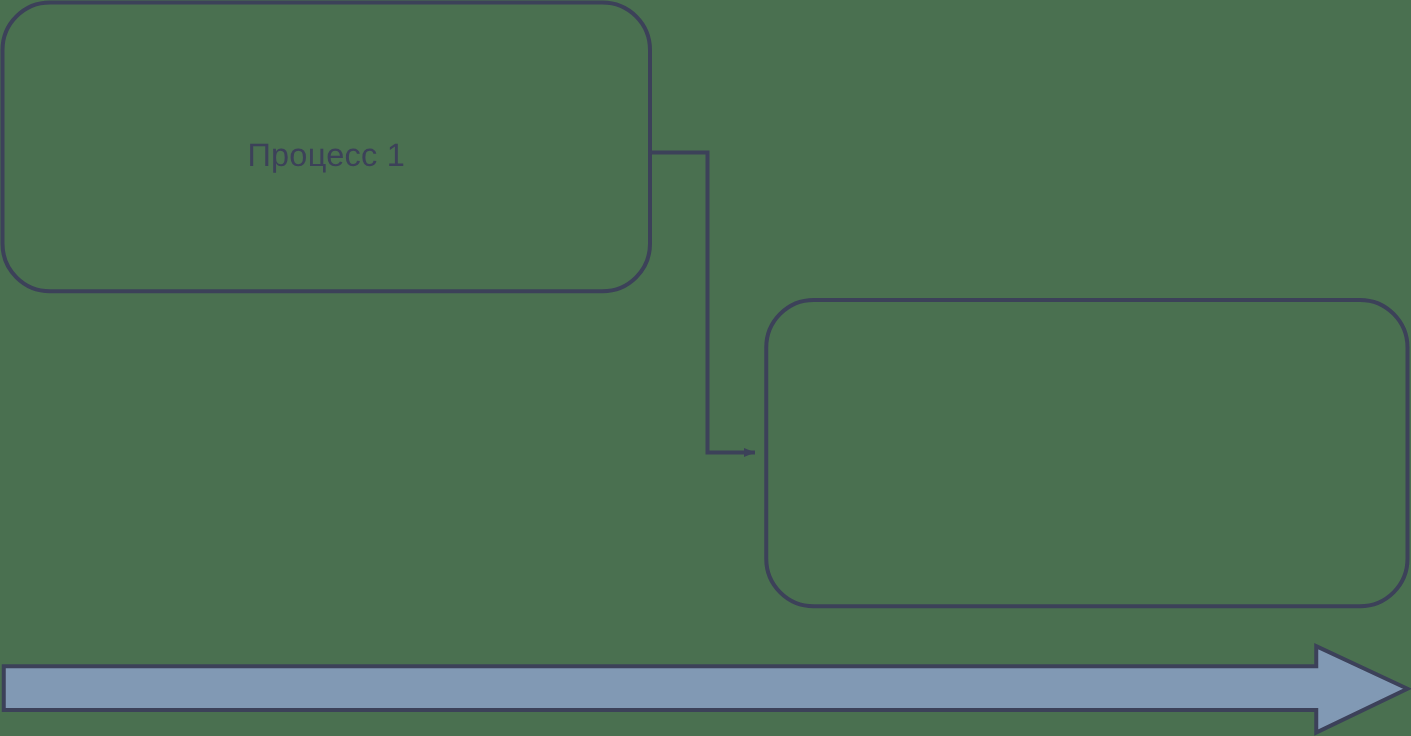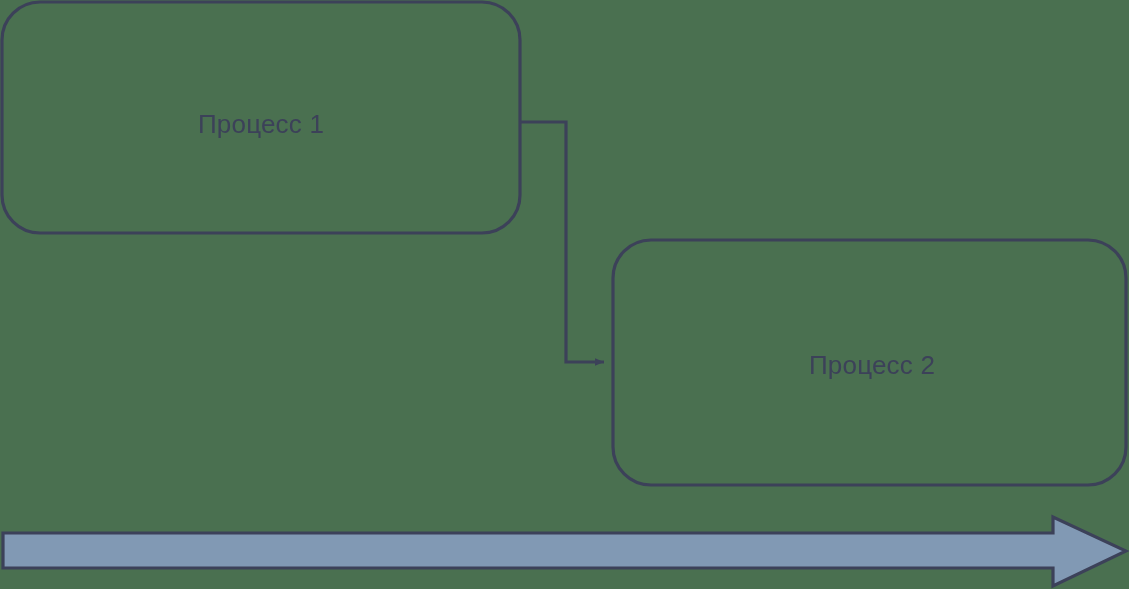--- a/index.html
+++ b/index.html
@@ -62,15 +62,14 @@
 
     <rect x="613" y="240" width="513" height="245" rx="38" ry="38" fill="none" stroke="#3c4159" stroke-width="3.2"></rect>
 
     <polyline points="520,122 566,122 566,362 604,362" fill="none" stroke="#3c4159" stroke-width="3.2" stroke-linejoin="miter" stroke-linecap="butt" marker-end="url(#arrow-head-small)"></polyline>
 
     <path d="M3,533 L1053,533 L1053,517 L1126,551 L1053,586 L1053,568 L3,568 Z" fill="#8199b4" stroke="#3c4159" stroke-width="3.2" stroke-linejoin="miter"></path>
   </svg>
 
   <div class="node-label" id="label-process-1">Процесс 1</div>
 
-  <div class="node-label" id="label-process-2">Процесс 2</div>
 
 </div>
 
 </body></html>

